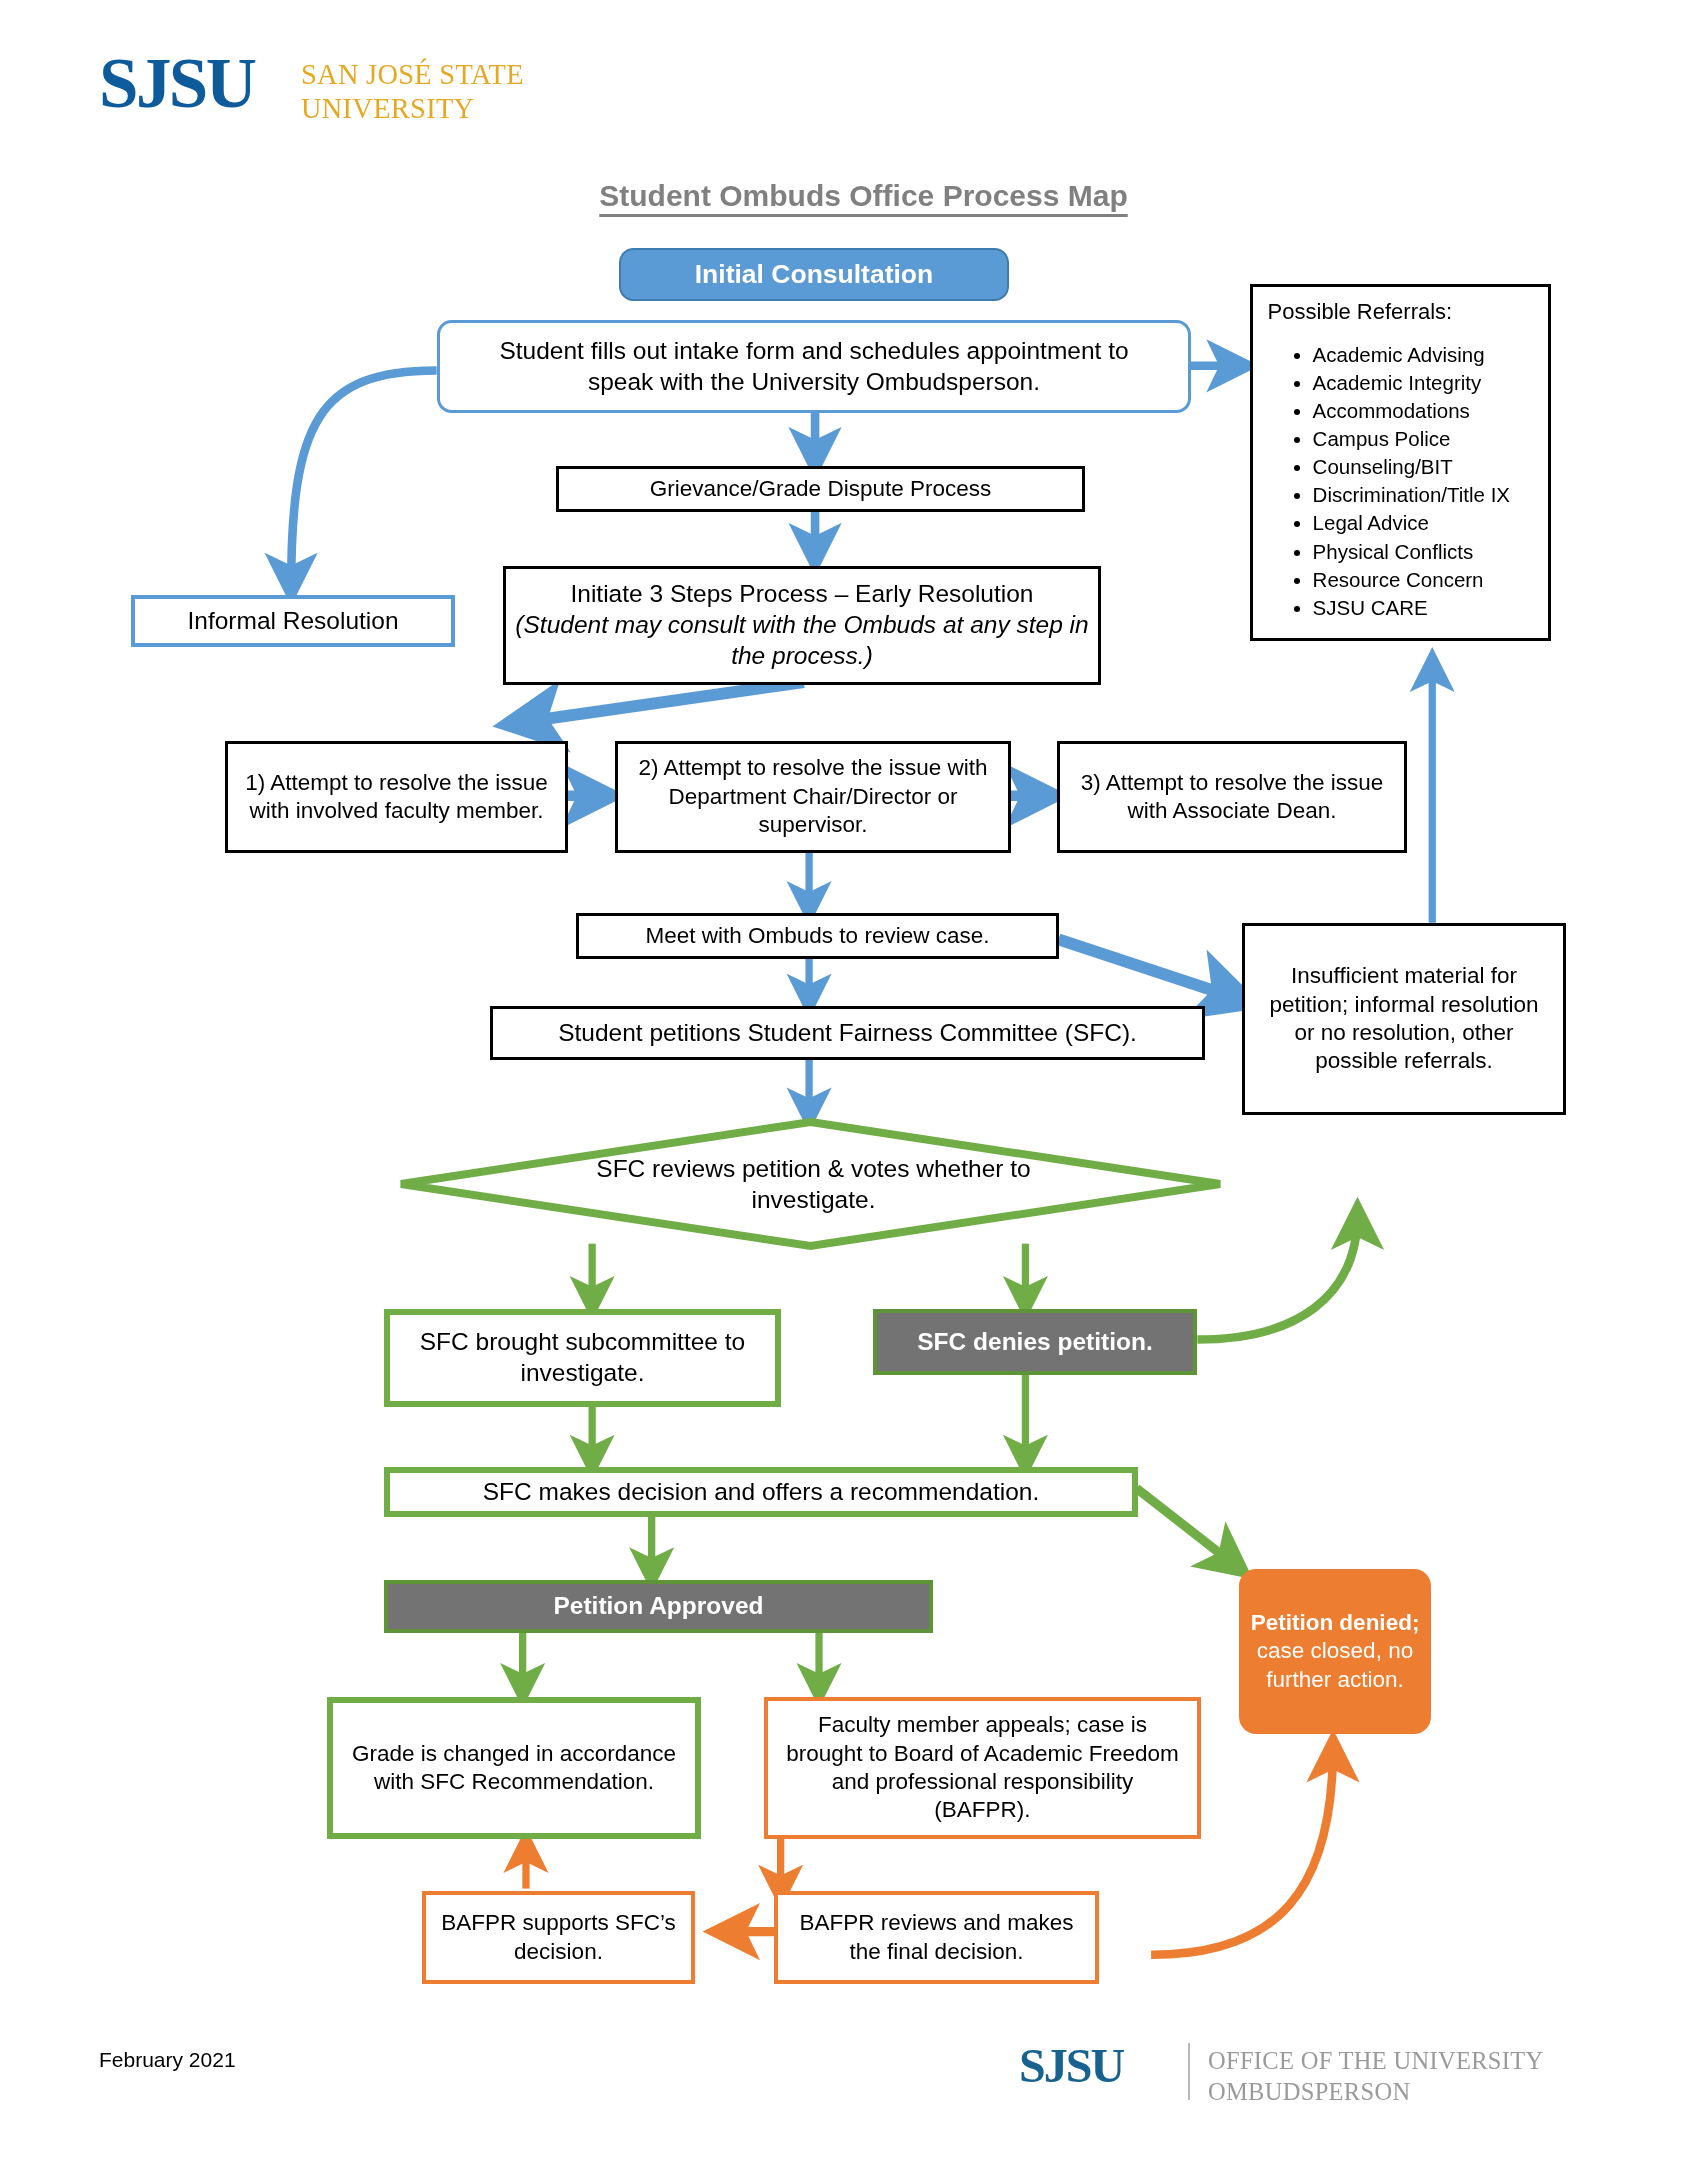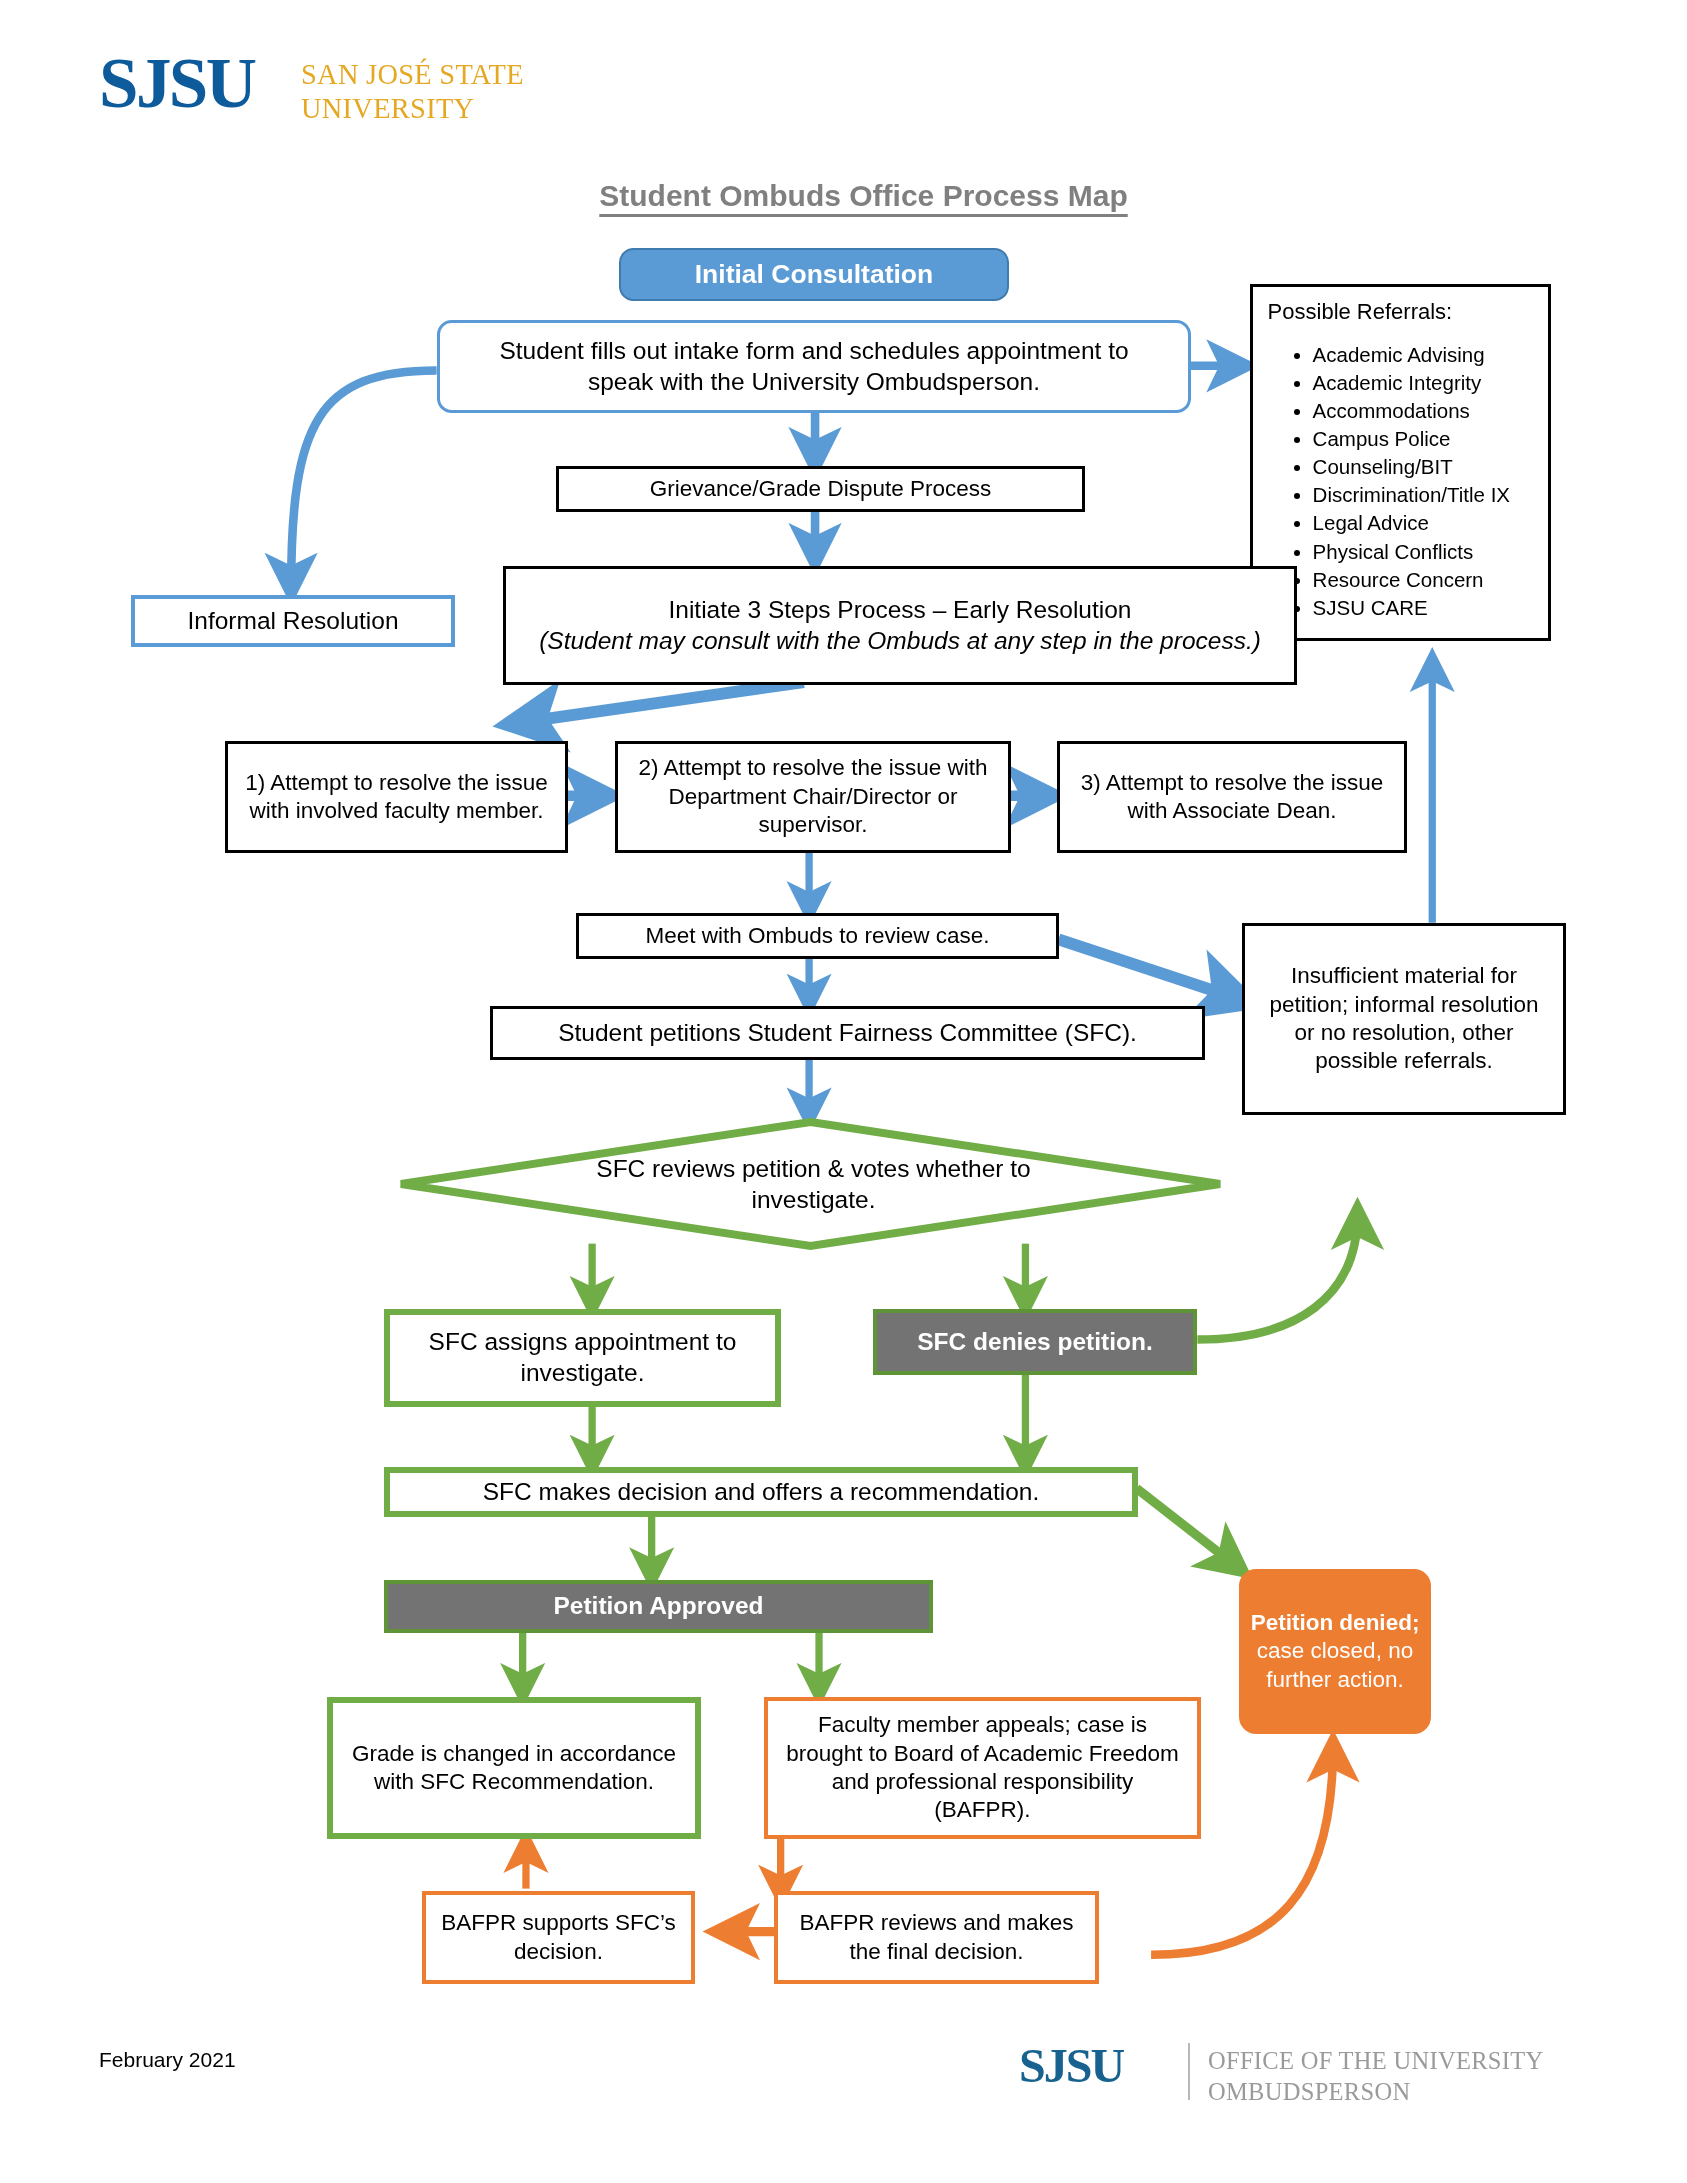--- a/index.html
+++ b/index.html
@@ -152,41 +152,41 @@
       <li>Physical Conflicts</li>
       <li>Resource Concern</li>
       <li>SJSU CARE</li>
     </ul>
   </div>
 
   <div class="abs node blk f26" style="left:556px;top:466px;width:529px;height:46px;">Grievance/Grade Dispute Process</div>
 
   <div class="abs node blu f28" style="left:131px;top:595px;width:324px;height:52px;">Informal Resolution</div>
 
-  <div class="abs node blk" style="left:503px;top:566px;width:794px;height:119px;flex-direction:column;padding:0 5px;">
+  <div class="abs node blk" style="left:503px;top:566px;width:598px;height:119px;flex-direction:column;padding:0 5px;">
     <div class="f28">Initiate 3 Steps Process – Early Resolution</div>
     <div class="f28 ital">(Student may consult with the Ombuds at any step in the process.)</div>
   </div>
 
   <div class="abs node blk f26" style="left:225px;top:741px;width:343px;height:112px;padding:0 16px;">1) Attempt to resolve the issue with involved faculty member.</div>
   <div class="abs node blk f26" style="left:615px;top:741px;width:396px;height:112px;padding:0 13.2px;">2) Attempt to resolve the issue with Department Chair/Director or supervisor.</div>
   <div class="abs node blk f26" style="left:1057px;top:741px;width:350px;height:112px;padding:0 16px;">3) Attempt to resolve the issue with Associate Dean.</div>
 
   <div class="abs node blk f26" style="left:576px;top:913px;width:483px;height:46px;">Meet with Ombuds to review case.</div>
 
   <div class="abs node blk f28" style="left:490px;top:1006px;width:715px;height:54px;">Student petitions Student Fairness Committee (SFC).</div>
 
   <div class="abs node blk f26" style="left:1242px;top:923px;width:324px;height:192px;padding:0 17px;">Insufficient material for petition; informal resolution or no resolution, other possible referrals.</div>
 
   <svg class="abs" style="left:397px;top:1118px;width:827px;height:132px;overflow:visible;" viewBox="0 0 1250 200" preserveAspectRatio="none">
     <polygon points="625,6 1244,100 625,194 6,100" fill="#fff" stroke="#70AD47" stroke-width="12"></polygon>
   </svg>
   <div class="abs node f28" style="left:562px;top:1148px;width:503px;height:73px;background:transparent;">SFC reviews petition &amp; votes whether to investigate.</div>
 
-  <div class="abs node grn f28" style="left:384px;top:1309px;width:397px;height:98px;padding:0 16px;">SFC assigns appointment to investigate.</div>
+  <div class="abs node grn f28" style="left:384px;top:1309px;width:397px;height:98px;padding:0 16px;">SFC brought subcommittee to investigate.</div>
 
   <div class="abs node grn-fill f28" style="left:873px;top:1309px;width:324px;height:66px;">SFC denies petition.</div>
 
   <div class="abs node grn f28" style="left:384px;top:1467px;width:754px;height:50px;">SFC makes decision and offers a recommendation.</div>
 
   <div class="abs node grn-fill f28" style="left:384px;top:1580px;width:549px;height:53px;">Petition Approved</div>
 
   <div class="abs node org-fill f26" style="left:1239px;top:1569px;width:192px;height:165px;padding:0 10.6px;
               flex-direction:column;justify-content:center;">
     <div style="text-align:center;">

